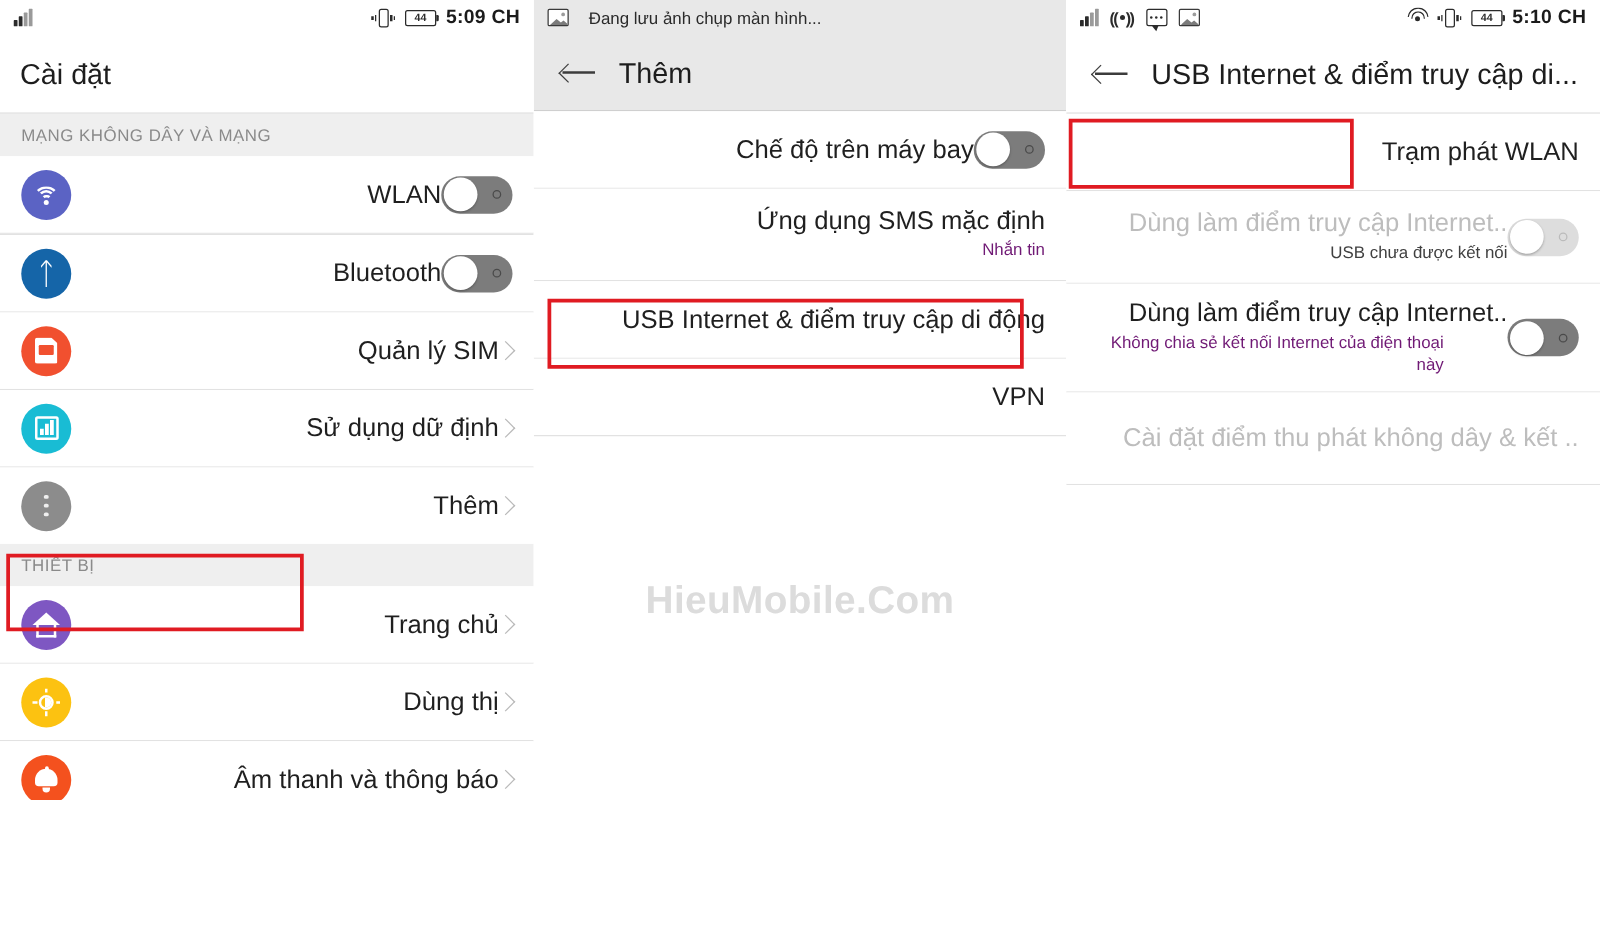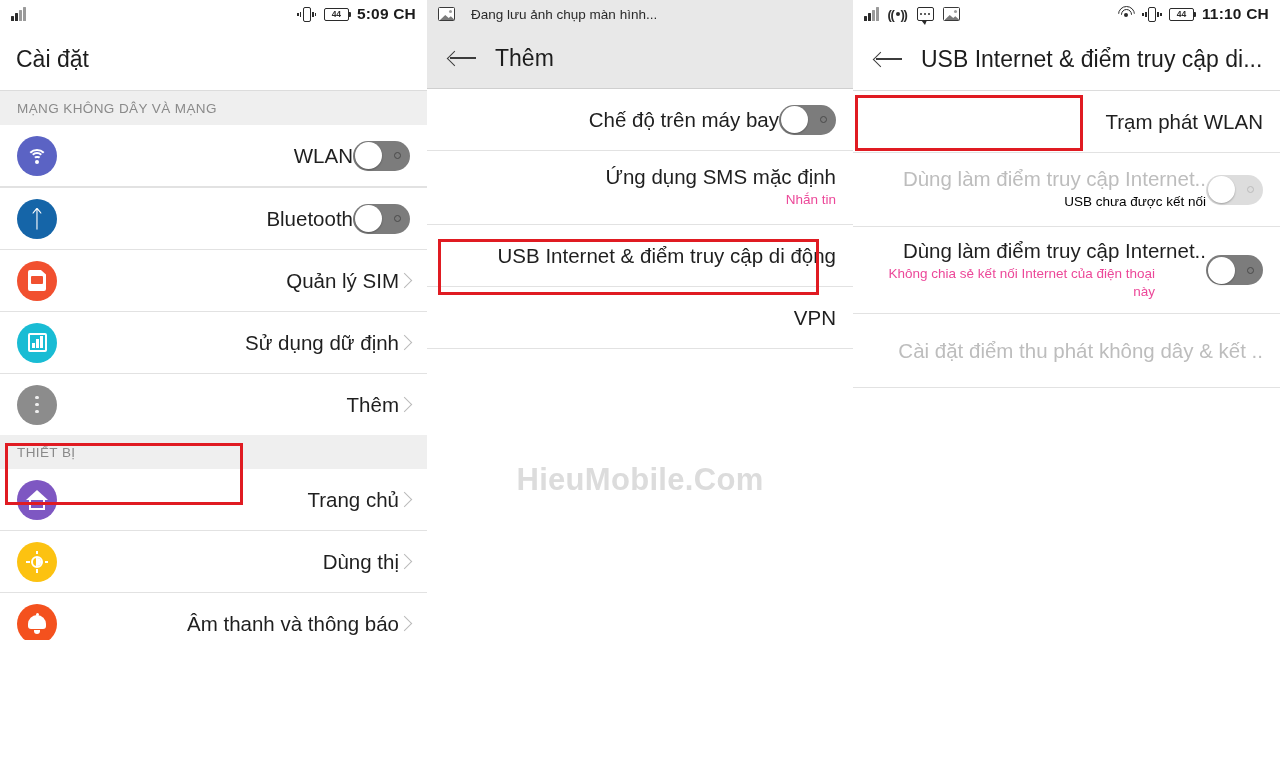--- a/index.html
+++ b/index.html
@@ -85,22 +85,22 @@
 
   
   .section-head { background:#efefef; padding:10px 17px 9px; font-size:13.5px;
      color:#8a8a8a; letter-spacing:.4px; }
 
   
   .row { display:flex; align-items:center; min-height:61px; padding:0 17px;
      background:#fff; position:relative;text-align:right; }
   .row .lbl { font-size:20.5px; color:#1f1f1f; }
   .row .lbl.dim { color:#bdbdbd; }
-  .row .sub { font-size:13.5px; color:#ec4899; margin-top:2px; line-height:1.35; }
-  .row .sub.dim { color:#000000; }
+  .row .sub { font-size:13.5px; color:#701a75; margin-top:2px; line-height:1.35; }
+  .row .sub.dim { color:#404040; }
   .row-text { display:flex; flex-direction:column; justify-content:center; flex:1; min-width:0; }
   .row.tall { min-height:73px; }
   .row-line { height:1px; background:#e2e2e2; margin-left:0; }
 
   .circ { width:40px; height:40px; border-radius:50%; flex:0 0 40px;
      margin-right:27px; display:flex; align-items:center; justify-content:center; }
 
   .chev { width:11px; height:11px; border-right:1.8px solid #b9b9b9;
      border-top:1.8px solid #b9b9b9; transform:rotate(45deg); margin-left:auto; flex:0 0 11px; }
 
@@ -436,21 +436,21 @@
         <span class="ico-vibrate">
           <span class="body"></span>
             <span class="l1"></span>
             <span class="l2"></span>
             <span class="r1"></span>
             <span class="r2"></span>
         </span>
         <span class="ico-batt">
           <span>44</span>
         </span>
-        <span class="sb-time">11:10 CH</span>
+        <span class="sb-time">5:10 CH</span>
       </div>
     </div>
 
     <div class="appbar">
       <span class="back-arrow">
         <span class="shaft"></span>
           <span class="head"></span>
       </span>
       <div class="appbar-title">USB Internet &amp; điểm truy cập di...</div>
     </div>

